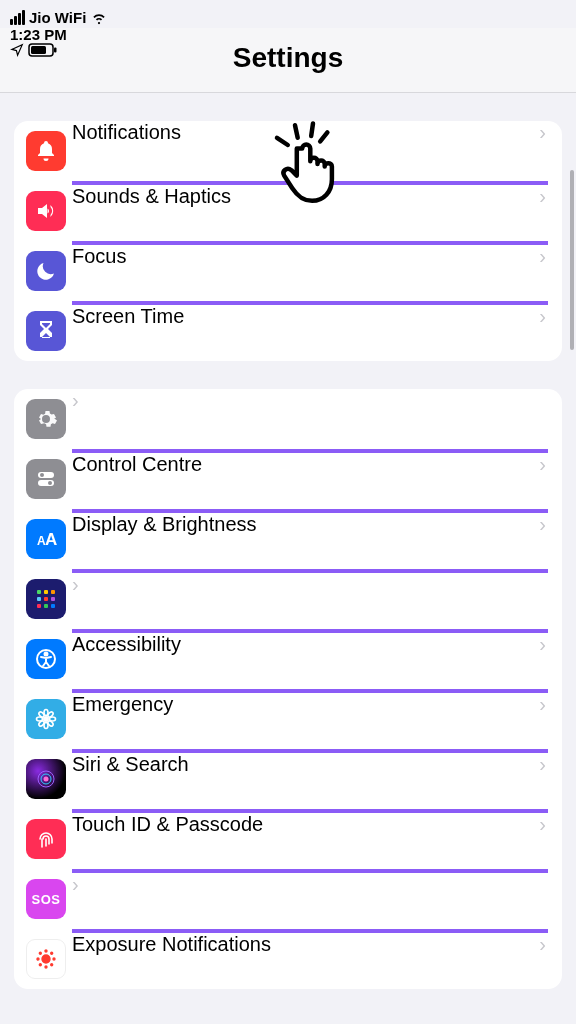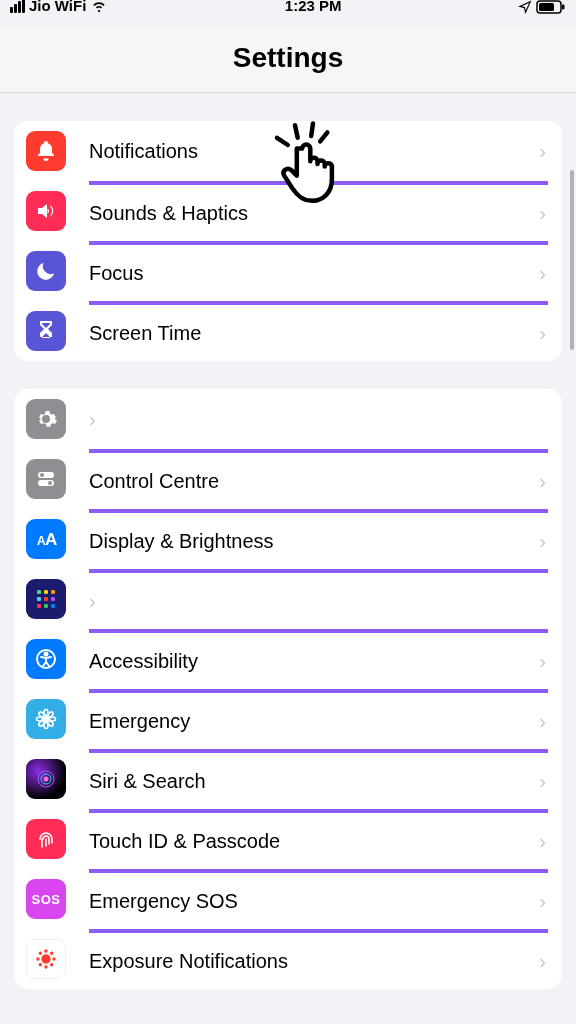--- a/index.html
+++ b/index.html
@@ -1,39 +1,39 @@
 <!DOCTYPE html>
 <html><head>
 <meta charset="utf-8">
 <style>
   * { box-sizing: border-box; margin: 0; padding: 0; }
   html, body { width: 576px; height: 1024px; font-family: -apple-system, "Helvetica Neue", Arial, sans-serif; background: #f2f2f7; color: #000; }
   body { position: relative; overflow: hidden; }
 
   
-  .status-bar { height: 28px; display: flex; align-items: flex-end; justify-content: space-between; padding: 14px 10px; font-size: 15px; font-weight: 600; }
+  .status-bar { height: 28px; display: flex; align-items: flex-start; justify-content: space-between; padding: 8px 10px; font-size: 15px; font-weight: 600; flex-direction: column; }
   .status-left, .status-right { display: flex; align-items: center; gap: 4px; }
   .signal-bars { display: flex; align-items: flex-end; gap: 1px; }
   .signal-bars span { width: 3px; background: #000; display: inline-block; border-radius: 1px; }
   .signal-bars span:nth-child(1){height:6px} .signal-bars span:nth-child(2){height:9px}
   .signal-bars span:nth-child(3){height:12px} .signal-bars span:nth-child(4){height:15px}
   .wifi-icon, .loc-icon, .batt { display:inline-flex; }
   .status-center { font-weight:600; }
 
   
   .page-title { text-align: center; font-size: 28px; font-weight: 700; padding: 14px 0 18px; border-bottom: 1px solid #d8d8dc; background:#f6f6f8; }
 
   
   .content { padding: 0 0 40px; overflow-y: auto; height: calc(1024px - 28px - 68px); }
   .group { background: #fff; margin: 28px 14px 0; border-radius: 14px; overflow: hidden; }
   .group:first-child { margin-top: 28px; }
 
   .row { display: flex; align-items: center; height: 60px; padding: 0 14px 0 12px; position: relative; cursor: pointer; }
   .row + .row .row-body { border-top: 4px solid #8b5cf6; }
-  .row-body { display:flex; align-items:center; flex:1; height:100%; margin-left:23px; padding-right:2px; }
+  .row-body { display:flex; align-items:flex-start; flex:1; height:100%; margin-left:6px; padding-right:2px; }
   .row-label { font-size: 20px; flex: 1; }
   .chevron { color: #c7c7cc; font-size: 20px; }
 
   
   .tile { width: 40px; height: 40px; border-radius: 9px; display: flex; align-items: center; justify-content: center; color: #fff; flex-shrink: 0; }
   .tile svg { width: 24px; height: 24px; }
 
   .t-red    { background:#ff3b30; }
   .t-pink   { background:#ff2d55; }
   .t-indigo { background:#5856d6; }
@@ -265,21 +265,20 @@
         <span class="row-label">Touch ID &amp; Passcode</span>
         <span class="chevron">›</span>
       </div>
     </div>
 
     <div class="row">
       <div class="tile t-sos">
         <span>SOS</span>
       </div>
       <div class="row-body">
-        <span class="row-label">Emergency SOS</span>
         <span class="chevron">›</span>
       </div>
     </div>
 
     <div class="row">
       <div class="tile t-exposure">
         <svg viewBox="0 0 24 24" fill="none" stroke="#ff3b30" stroke-width="1.4">
             <circle cx="12" cy="12" r="4" fill="#ff3b30"></circle>
             <g stroke-linecap="round">
               <circle cx="12" cy="4" r="1" fill="#ff3b30"></circle>

